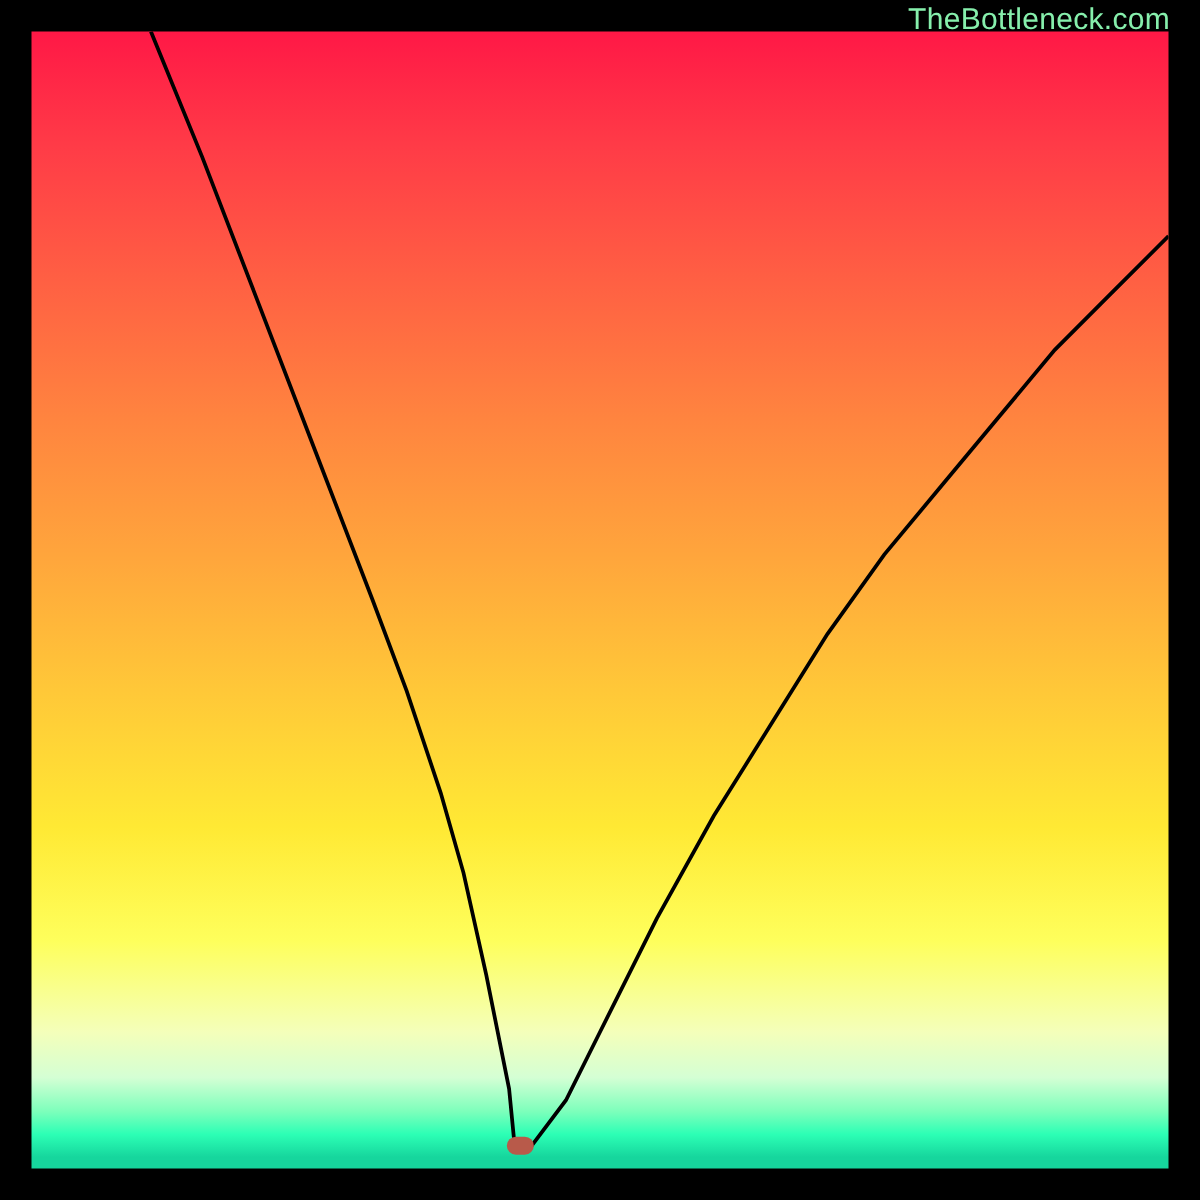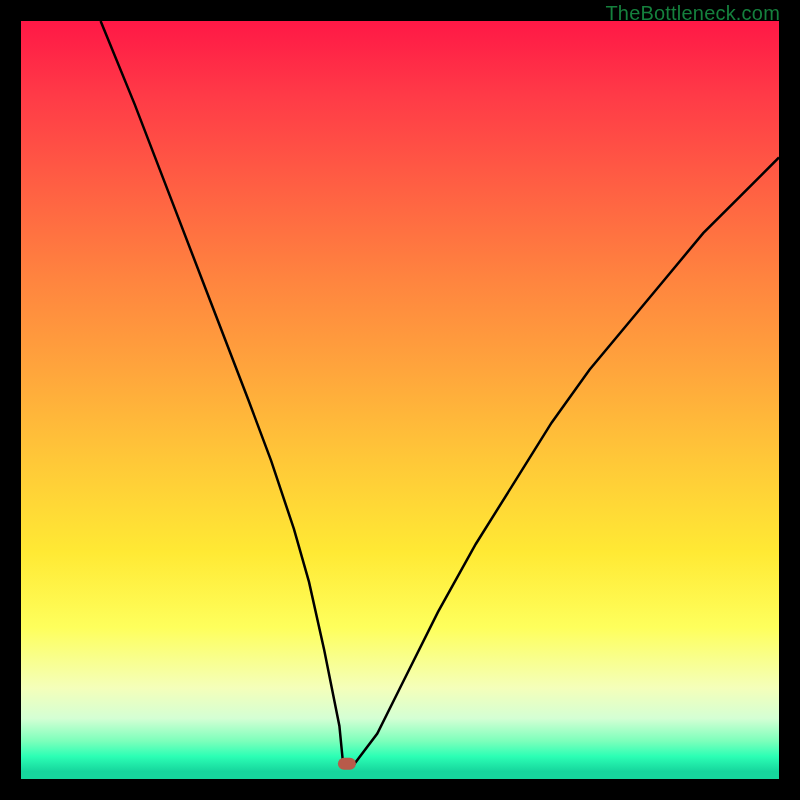--- a/index.html
+++ b/index.html
@@ -31,21 +31,21 @@
       #7cffbb 95%,
       #2cffb5 97%,
       #16d69d 99%,
       #16d69d 100%
     );
   }
   .watermark {
     position: absolute;
     top: 2px;
     right: 20px;
-    color: #15803d;
+    color: #86efac;
     font-size: 20px;
     font-weight: 500;
     letter-spacing: 0.2px;
     z-index: 10;
   }
   .curve-svg {
     position: absolute;
     left: 21px;
     top: 21px;
     width: 758px;

